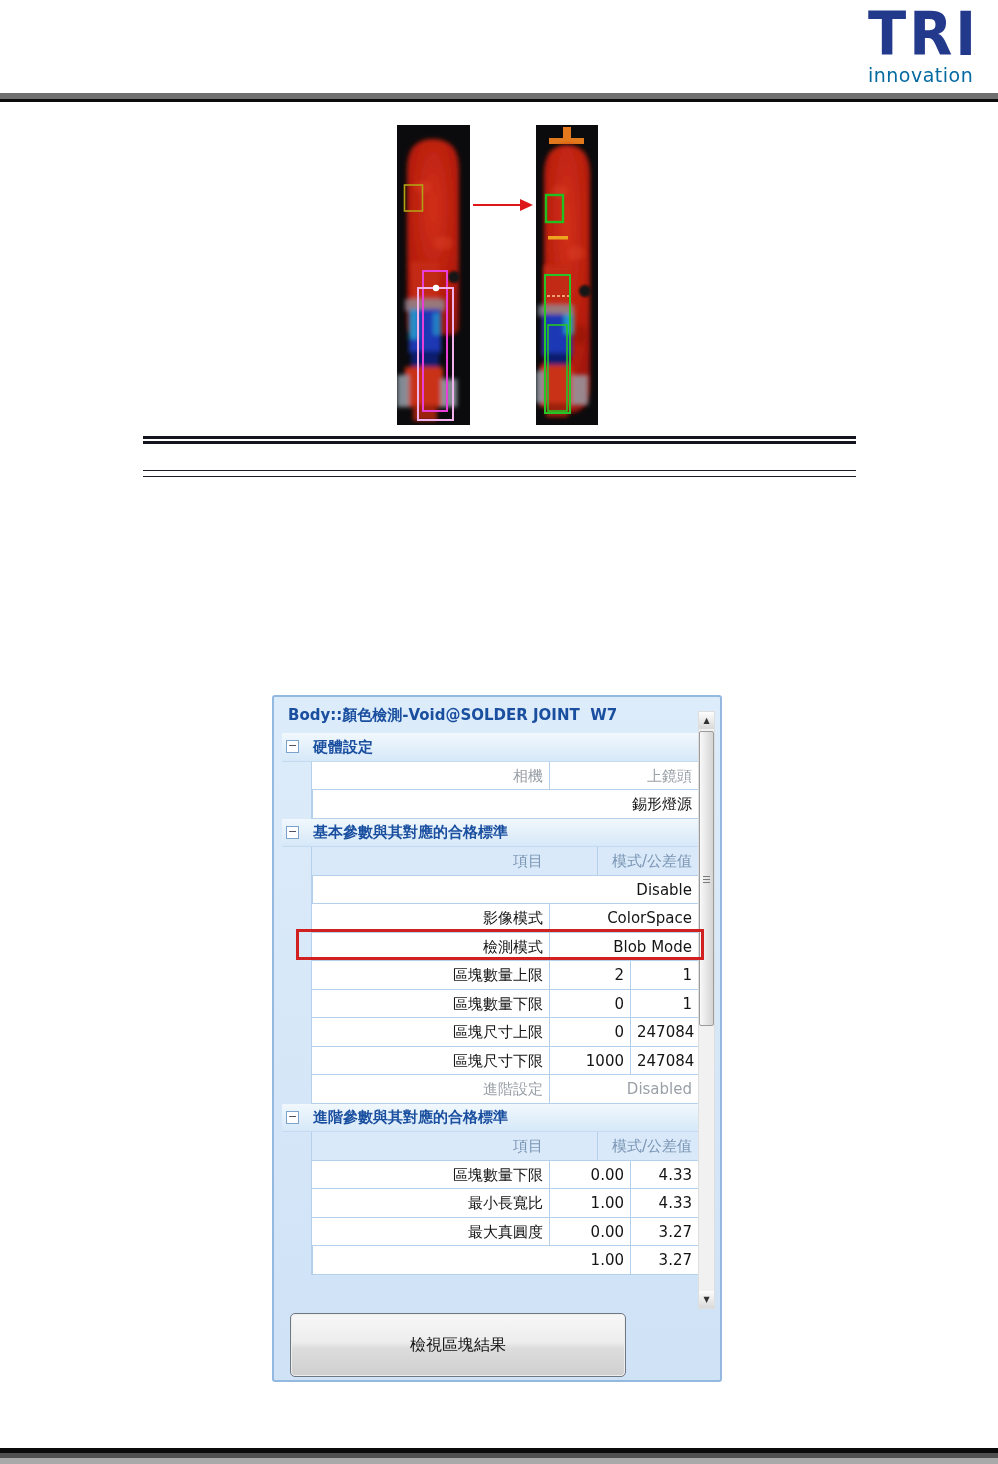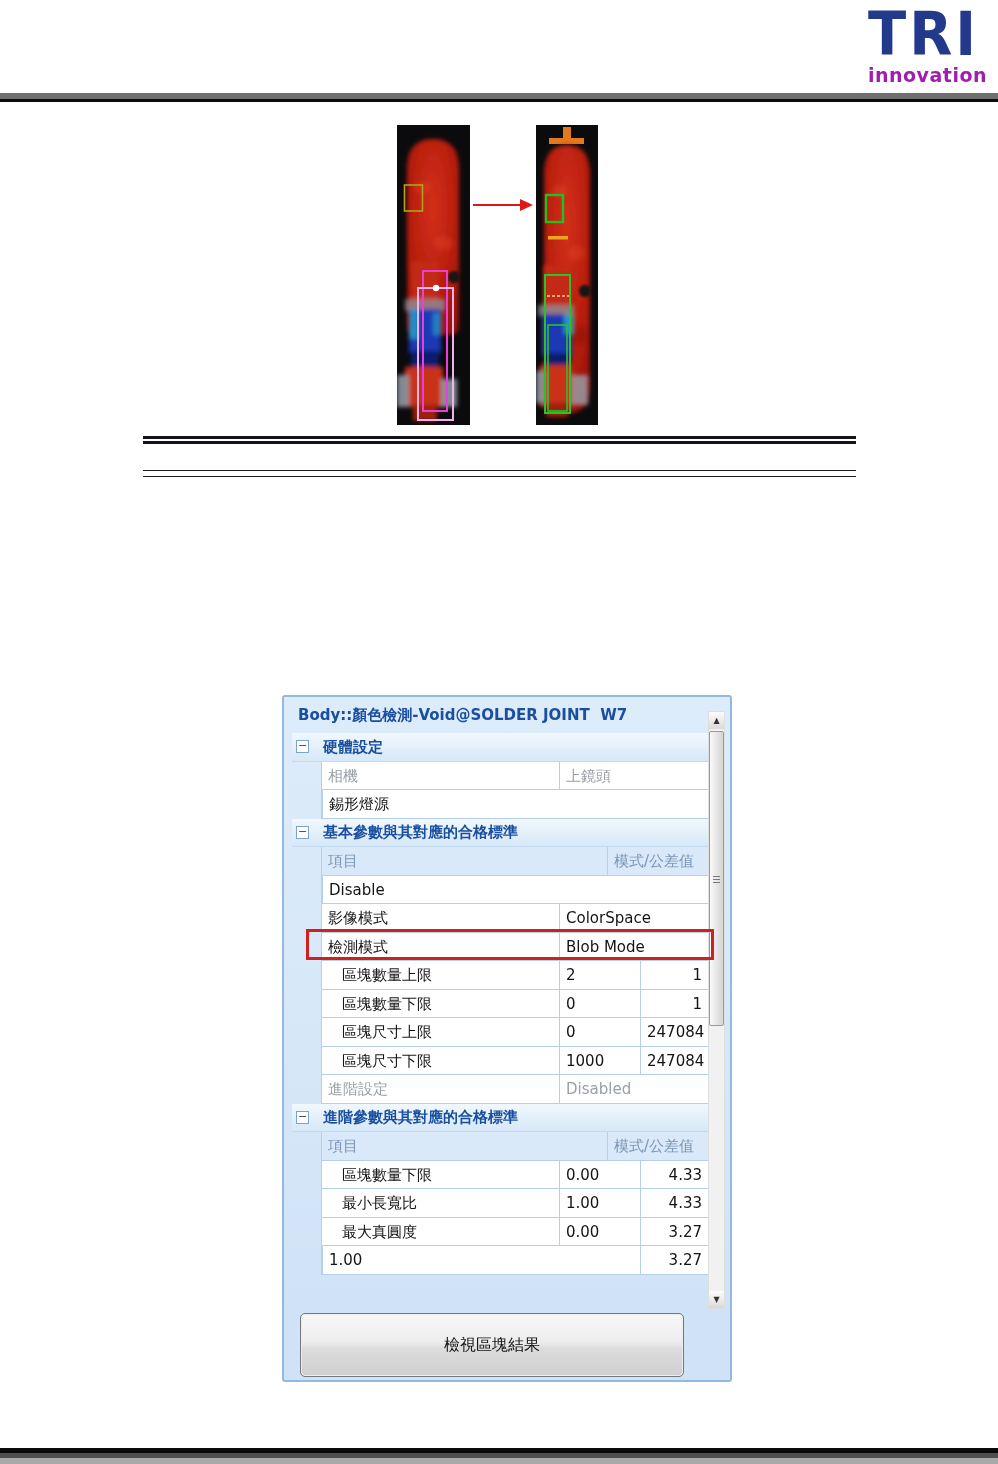--- a/index.html
+++ b/index.html
@@ -9,75 +9,75 @@
   
   .header-rule{position:absolute;left:0;top:93px;width:998px;height:9px;background:#6f6f6f;
                border-bottom:3px solid #0c0c0c;box-sizing:border-box;}
   .footer-rule{position:absolute;left:0;bottom:0;width:998px;height:16px;
                background:linear-gradient(180deg,#0a0a0a 0 34%,#4f4f4f 34% 64%,#a9a9a9 64% 100%);}
 
   
   .logo{position:absolute;right:8px;top:2px;width:122px;text-align:left;}
   .logo-tri{font-size:56px;font-weight:bold;color:#23398c;line-height:60px;letter-spacing:3px;
             transform:scaleY(1.08);transform-origin:top;}
-  .logo-sub{font-size:19px;font-weight:bold;color:#a21caf;margin-top:2px;letter-spacing:.5px;}
+  .logo-sub{font-size:19px;font-weight:normal;color:#0369a1;margin-top:2px;letter-spacing:.5px;}
 
   
   .fig-left{position:absolute;left:397px;top:125px;width:73px;height:300px;}
   .fig-right{position:absolute;left:536px;top:125px;width:62px;height:300px;}
   .fig-arrow{position:absolute;left:472px;top:197px;width:62px;height:16px;}
   .fig-left svg,.fig-right svg,.fig-arrow svg{display:block;}
 
   
   .divider-a{position:absolute;left:143px;top:436px;width:713px;height:8px;box-sizing:border-box;
              border-top:3px solid #14141c;border-bottom:3px solid #14141c;}
   .divider-b{position:absolute;left:143px;top:470px;width:713px;height:7px;box-sizing:border-box;
              border-top:1.5px solid #1c1c24;border-bottom:1.5px solid #1c1c24;}
 
   
   .panel{position:absolute;left:272px;top:695px;width:450px;height:687px;box-sizing:border-box;
          border:2px solid #94b9e0;border-radius:3px;
-         background:linear-gradient(180deg,#ddecfa 0%,#cfe2f6 100%);margin-left:10px;}
+         background:linear-gradient(180deg,#ddecfa 0%,#cfe2f6 100%);}
   .panel-title{position:absolute;left:14px;top:9px;font-size:15px;font-weight:bold;color:#1a4fa0;
                white-space:pre;}
   .prop-table{position:absolute;left:8px;top:36px;width:417px;}
   .row{height:28.5px;display:flex;box-sizing:border-box;font-size:15px;line-height:20px;color:#141414;}
   .row.sec{align-items:center;background:linear-gradient(180deg,#f1f8fd,#d6e8f8);
            border-bottom:1px solid #c3daf0;color:#1a4fa0;font-weight:bold;}
   .collapse-box{width:13px;height:13px;margin-left:4px;border:1px solid #7ba3cc;background:#ffffff;
                 color:#445;font-size:11px;line-height:10px;text-align:center;box-sizing:border-box;
                 font-weight:normal;flex:none;}
   .sec-label{margin-left:14px;}
   .cells{margin-left:29px;flex:1;display:flex;background:#ffffff;box-sizing:border-box;
          border-left:1px solid #b5d0ea;border-right:1px solid #b5d0ea;border-bottom:1px solid #b5d0ea;}
   .cell{padding:4px 6px 0 6px;box-sizing:border-box;overflow:hidden;white-space:nowrap;}
-  .cell.name{width:237px;flex:none;}
+  .cell.name{width:237px;flex:none;text-align:right;}
   .cell.ind{padding-left:20px;}
-  .cell.val{border-left:1px solid #b5d0ea;flex:1;}
+  .cell.val{border-left:1px solid #b5d0ea;flex:1;text-align:right;}
   .cell.val2{border-left:1px solid #b5d0ea;width:68px;flex:none;text-align:right;}
   .row.hdr .cells{background:#d9e9f9;gap:48px;}
   .row.hdr .cell{color:#7b96b5;}
   .row.dis .cell{color:#9aa0a8;}
   .red-box{position:absolute;left:22px;top:232px;width:408px;height:31px;box-sizing:border-box;
            border:3px solid #d02020;z-index:4;}
 
   
   .scrollbar{position:absolute;top:14px;right:5px;width:17px;height:598px;background:#f2f1f1;
              border:1px solid #dedede;box-sizing:border-box;}
   .sb-btn{position:absolute;left:0;width:15px;height:17px;text-align:center;font-size:8px;color:#333;
           line-height:17px;background:linear-gradient(180deg,#fdfdfd,#d9d9d9);}
   .sb-btn.up{top:0;}
   .sb-btn.down{bottom:0;}
   .sb-thumb{position:absolute;top:19px;left:0;width:15px;height:295px;box-sizing:border-box;
             background:linear-gradient(90deg,#f9f9f9,#d4d4d4);border:1px solid #9b9b9b;border-radius:2px;}
   .sb-grip{position:absolute;left:3px;right:3px;top:144px;height:8px;
            background:repeating-linear-gradient(180deg,#7a7a7a 0 1px,transparent 1px 3px);}
 
   
-  .view-btn{position:absolute;left:16px;top:616px;width:384px;height:64px;border:1px solid #6f7780;
+  .view-btn{position:absolute;left:16px;top:616px;width:336px;height:64px;border:1px solid #6f7780;
             border-radius:5px;font-size:16px;color:#111;cursor:pointer;
             font-family:"DejaVu Sans","Liberation Sans",sans-serif;
             background:linear-gradient(180deg,#f7f7f7 0%,#ededed 45%,#dddddd 55%,#cfcfcf 100%);
             box-shadow:inset 0 0 0 1px #eeeeee;}
 </style>
 </head>
 <body>
 
 <div class="page">
 

